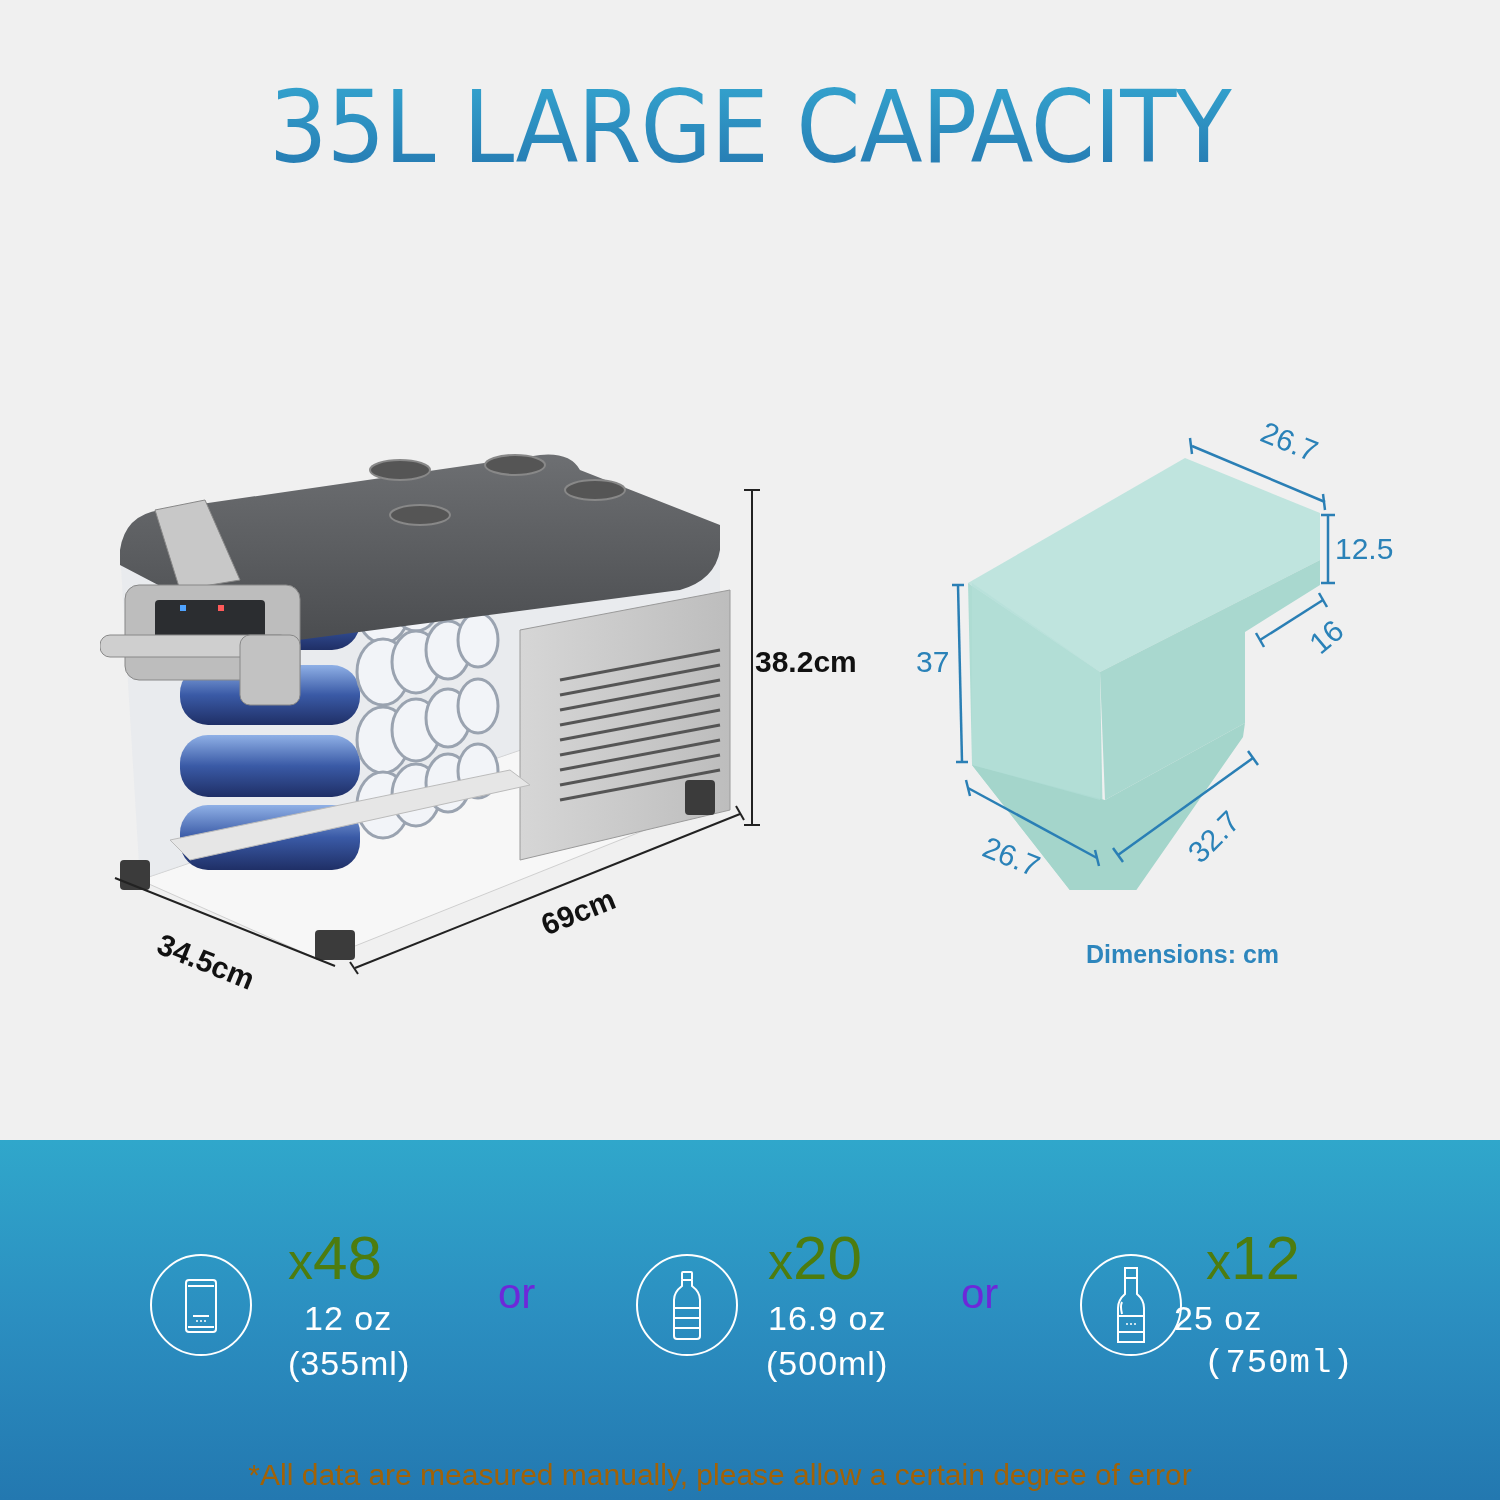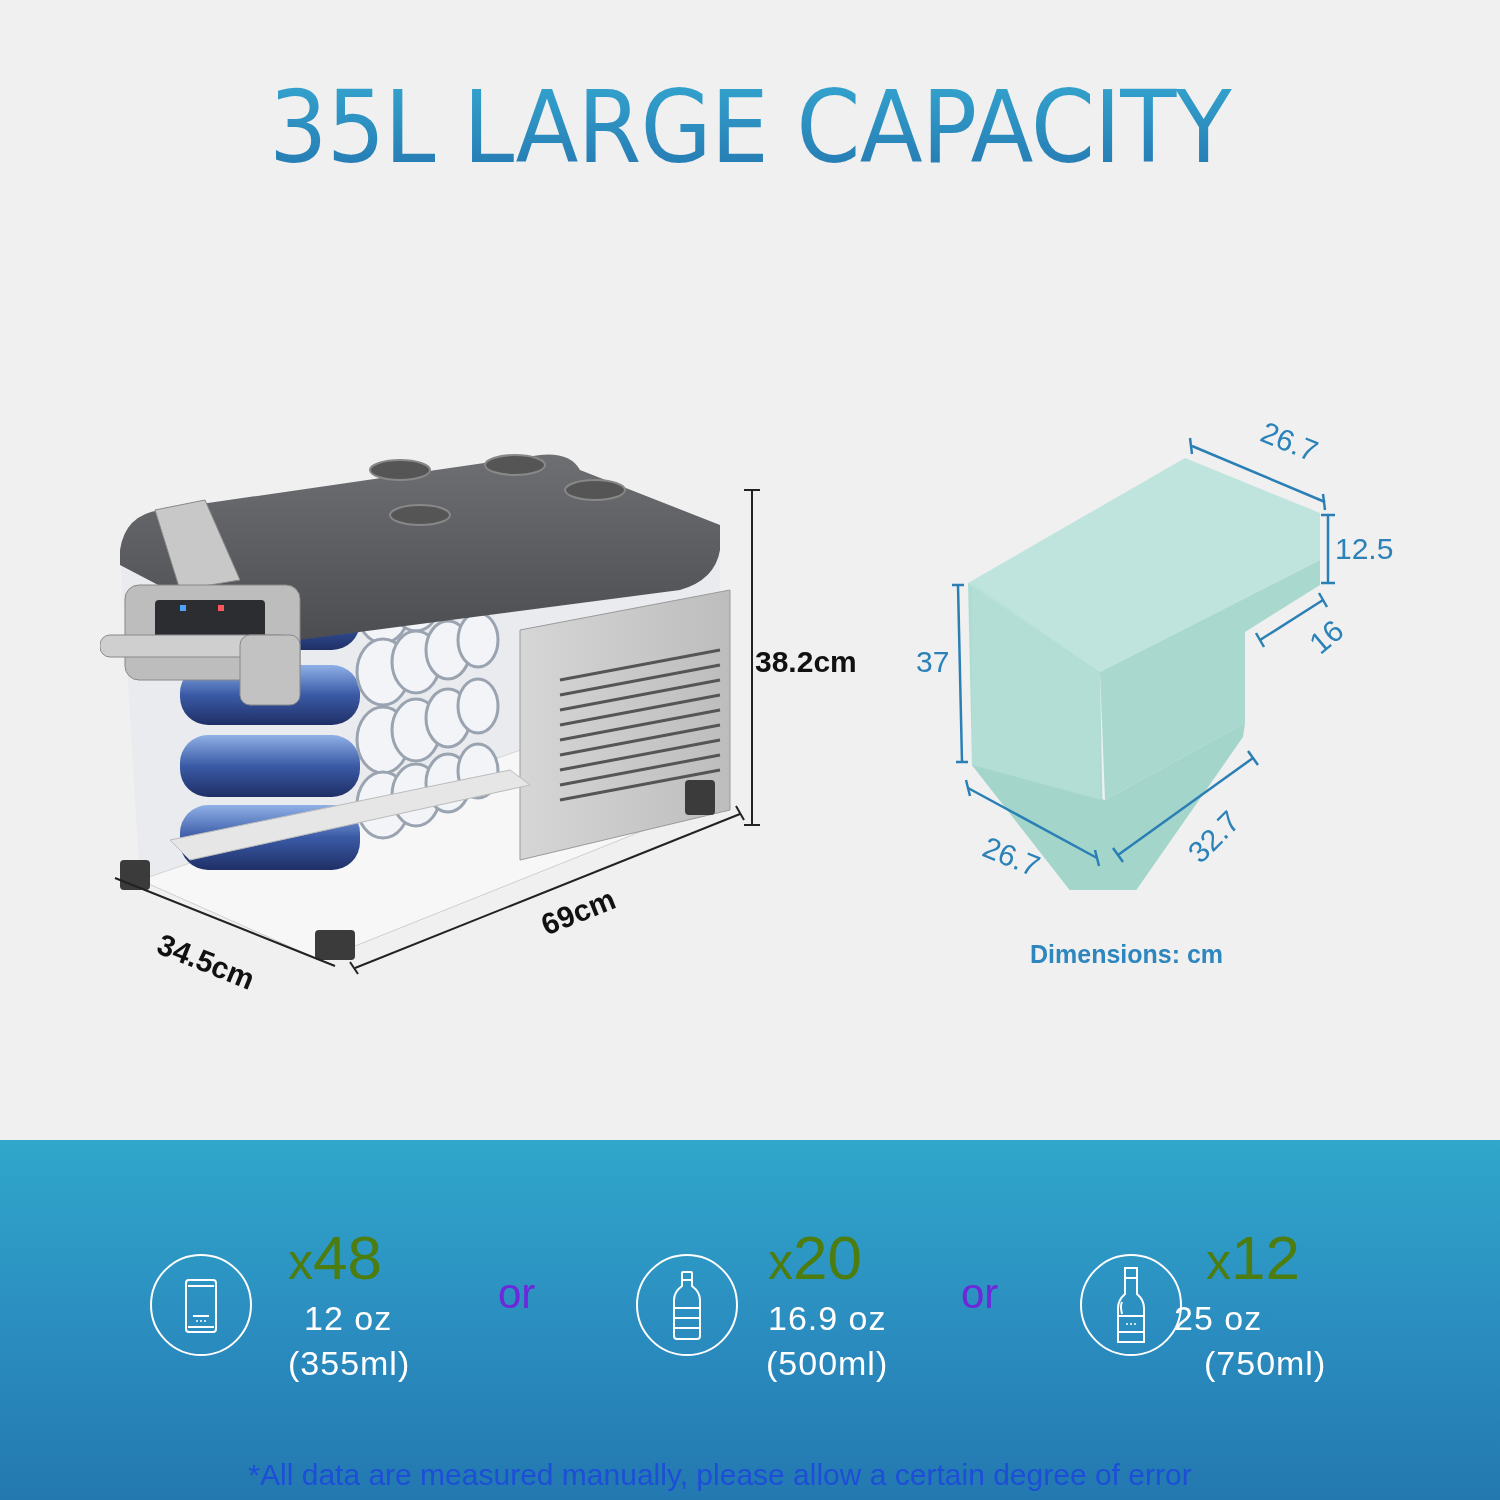--- a/index.html
+++ b/index.html
@@ -2,29 +2,29 @@
 <html><head>
 <meta charset="utf-8">
 <style>
   html, body { margin: 0; padding: 0; }
   body { width: 1500px; height: 1500px; overflow: hidden; background: #f0f0f0; font-family: "Liberation Sans", "DejaVu Sans", sans-serif; position: relative; }
   .title { position: absolute; left: 0; top: 68px; width: 1500px; text-align: center; font-size: 100px; font-weight: 400; letter-spacing: -1px; color: #2a8cc0; background: linear-gradient(180deg, #36a9d2 0%, #2373ad 100%); -webkit-background-clip: text; background-clip: text; -webkit-text-fill-color: transparent; line-height: 120px; font-family: "DejaVu Sans", sans-serif; transform: scaleX(0.92); transform-origin: center; }
   .cooler { position: absolute; left: 100px; top: 440px; width: 790px; height: 570px; }
   .dim-label { position: absolute; font-weight: 700; color: #111; font-size: 30px; white-space: nowrap; }
   .box3d { position: absolute; left: 900px; top: 410px; width: 560px; height: 480px; }
   .bdim { position: absolute; color: #2a82b8; font-size: 30px; font-weight: 400; white-space: nowrap; }
-  .dims-unit { position: absolute; left: 1030px; top: 940px; font-size: 25px; font-weight: 700; color: #2d86bd; }
+  .dims-unit { position: absolute; left: 1086px; top: 940px; font-size: 25px; font-weight: 700; color: #2d86bd; }
   .band { position: absolute; left: 0; top: 1140px; width: 1500px; height: 360px; background: linear-gradient(180deg, #30a7cb 0%, #2b8ec0 50%, #2378b0 100%); }
   .icon-circle { position: absolute; width: 98px; height: 98px; border: 2px solid #fff; border-radius: 50%; }
   .icon-circle svg { position: absolute; left: 0; top: 0; }
   .qty { position: absolute; color: #4d7c0f; font-size: 62px; line-height: 64px; white-space: nowrap; }
   .qty .x { font-size: 50px; }
   .sub { position: absolute; color: #fff; font-size: 34px; line-height: 40px; white-space: nowrap; letter-spacing: 1px; }
   .or { position: absolute; top: 1270px; font-size: 42px; color: #6d28d9; }
-  .footnote { position: absolute; left: 0; top: 1458px; width: 1440px; text-align: center; color: #1d4ed8; font-size: 30px; }
+  .footnote { position: absolute; left: 0; top: 1458px; width: 1440px; text-align: center; color: #a16207; font-size: 30px; }
 </style>
 </head>
 <body>
 
 <div class="title">35L LARGE CAPACITY</div>
 
 <div class="cooler">
   <svg width="790" height="570" viewBox="0 0 790 570">
     <defs>
       <linearGradient id="lid" x1="0" y1="0" x2="0" y2="1">
@@ -214,15 +214,15 @@
     </g>
     <g fill="#fff">
         <circle cx="45" cy="68" r="1"></circle>
         <circle cx="49" cy="68" r="1"></circle>
         <circle cx="53" cy="68" r="1"></circle>
       </g>
   </svg>
 </div>
 <div class="qty" style="left:1206px; top:1226px;text-align:center;"><span class="x">x</span><span>12</span></div>
 <div class="sub" style="left:1142px; top:1298px;margin-left:32px;">25 oz</div>
-<div class="sub" style="left:1204px; top:1343px;">(750ml)</div>
+<div class="sub" style="left:1204px; top:1343px;font-family:Liberation Mono, monospace;">(750ml)</div>
 
 <div class="footnote">*All data are measured manually, please allow a certain degree of error</div>
 
 </body></html>

